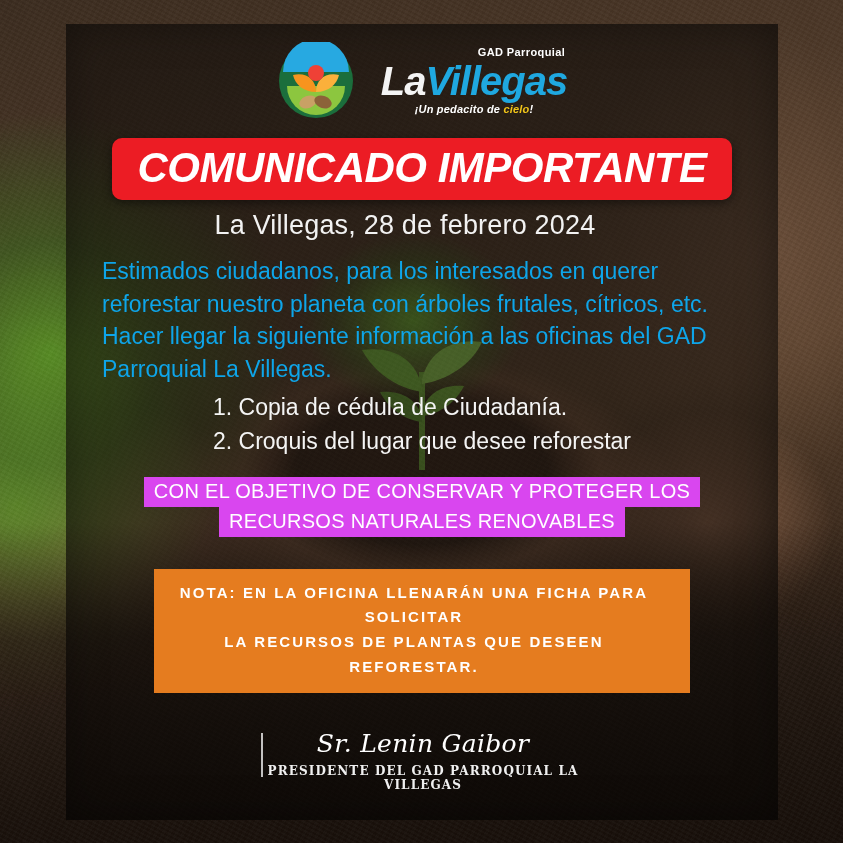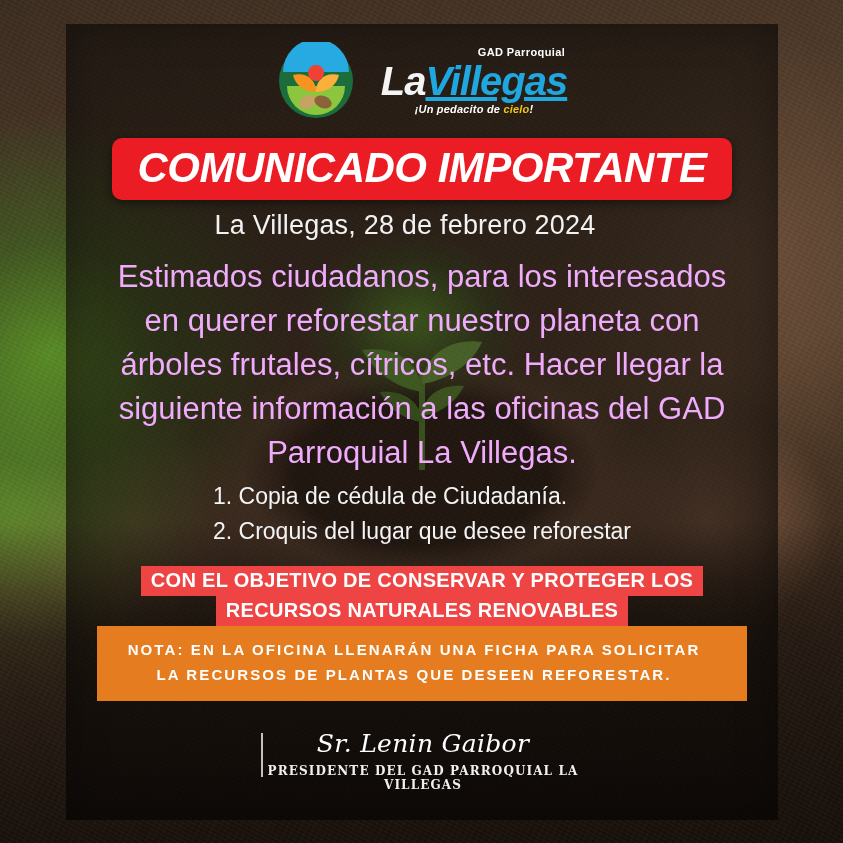--- a/index.html
+++ b/index.html
@@ -120,21 +120,21 @@
     letter-spacing: 0.4px;
   }
   .lavillegas {
     font-size: 40px;
     font-weight: bold;
     font-style: italic;
     letter-spacing: -1px;
     margin-top: 10px;
   }
   .lv-la { color: #f4f4f4; }
-  .lv-villegas { color: #1fa8e0; text-decoration: underline; }
+  .lv-villegas { color: #1fa8e0; }
   .slogan {
     font-size: 11px;
     font-weight: bold;
     font-style: italic;
     color: #ffffff;
     margin-top: 3px;
     letter-spacing: 0.2px;
     text-align: center;
   }
   .slogan .cielo { color: #f0c419; }
@@ -166,23 +166,23 @@
     box-sizing: border-box;
     color: #f2f2f2;
     font-size: 27px;
     letter-spacing: 0.2px;
   }
 
   
   .body-text {
     margin-top: 14px;
     width: 640px;
-    text-align: center;
-    color: #f0abfc;
-    font-size: 31px;
+    text-align: left;
+    color: #0ea5e9;
+    font-size: 23px;
     line-height: 1.42;
   }
 
   
   .req-title {
     margin-top: 20px;
     color: #ffffff;
     font-size: 25px;
     font-weight: bold;
     letter-spacing: 0.6px;
@@ -196,32 +196,32 @@
   }
 
   
   .green-box {
     margin-top: 18px;
     width: 570px;
     text-align: center;
   }
   .green-line {
     display: inline-block;
-    background: #ef4444;
+    background: #d946ef;
     color: #ffffff;
     font-size: 20px;
     letter-spacing: 0.3px;
     padding: 3px 10px 4px 10px;
     line-height: 1.15;
-    font-weight: bold;
   }
 
   
   .orange-note {
-    width: 650px;
+    margin-top: 32px;
+    width: 536px;
     background: #e57c1f;
     padding: 12px 26px 13px 10px;
     box-sizing: border-box;
     text-align: center;
   }
   .orange-line {
     color: #ffffff;
     font-size: 15px;
     font-weight: bold;
     letter-spacing: 2.1px;

